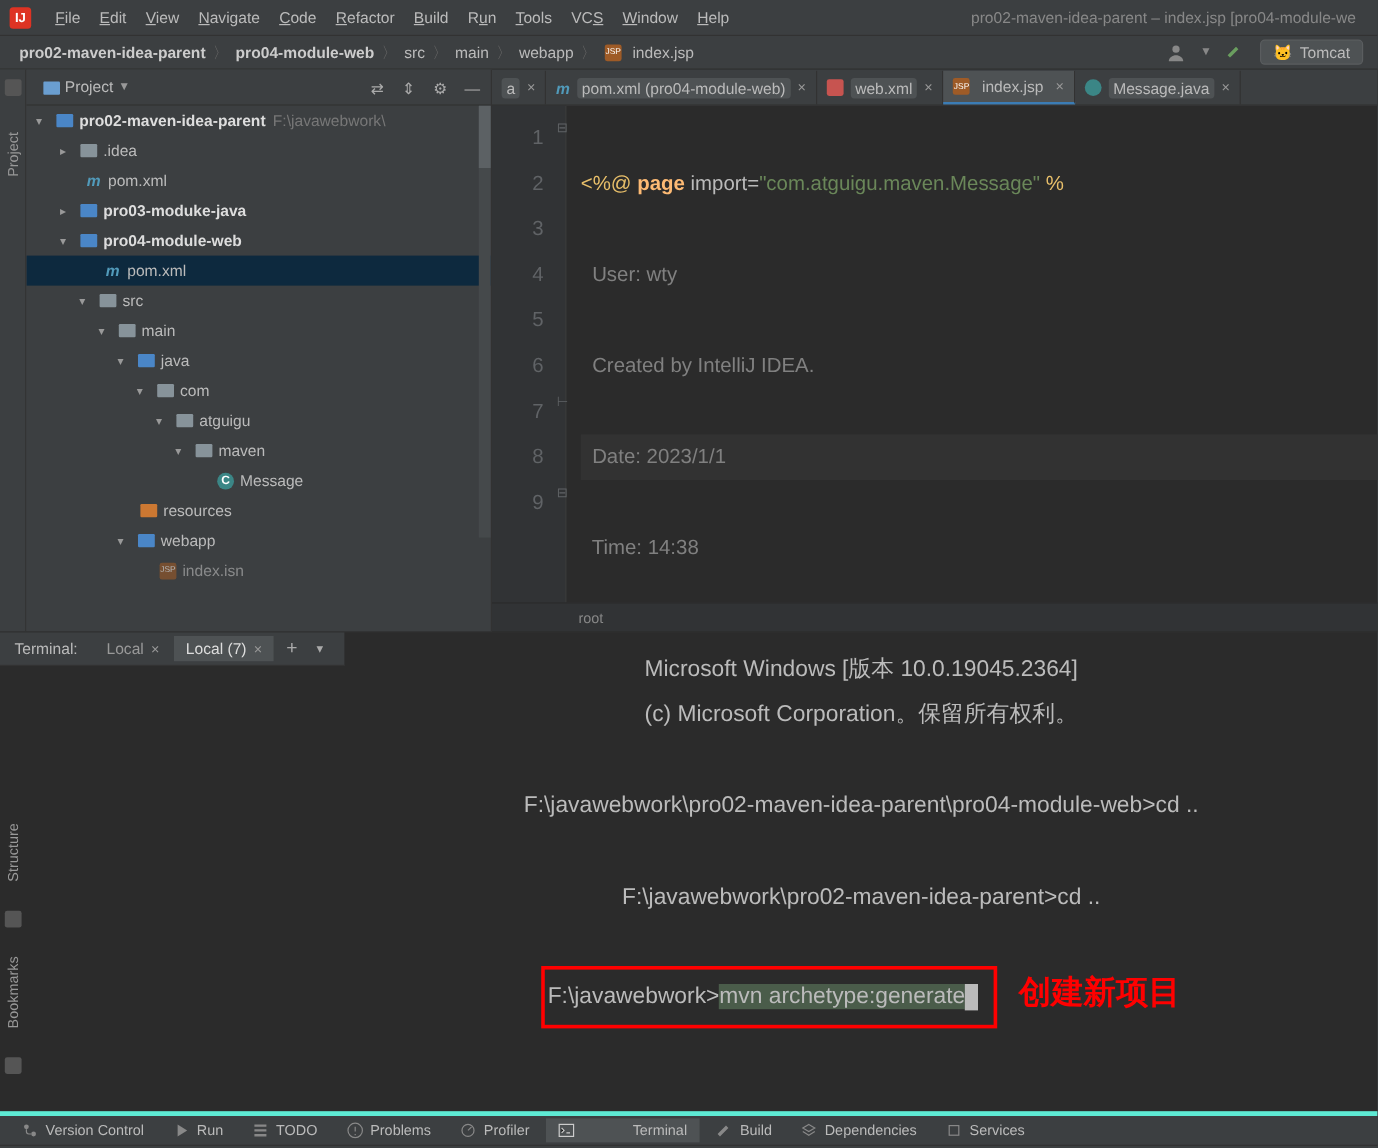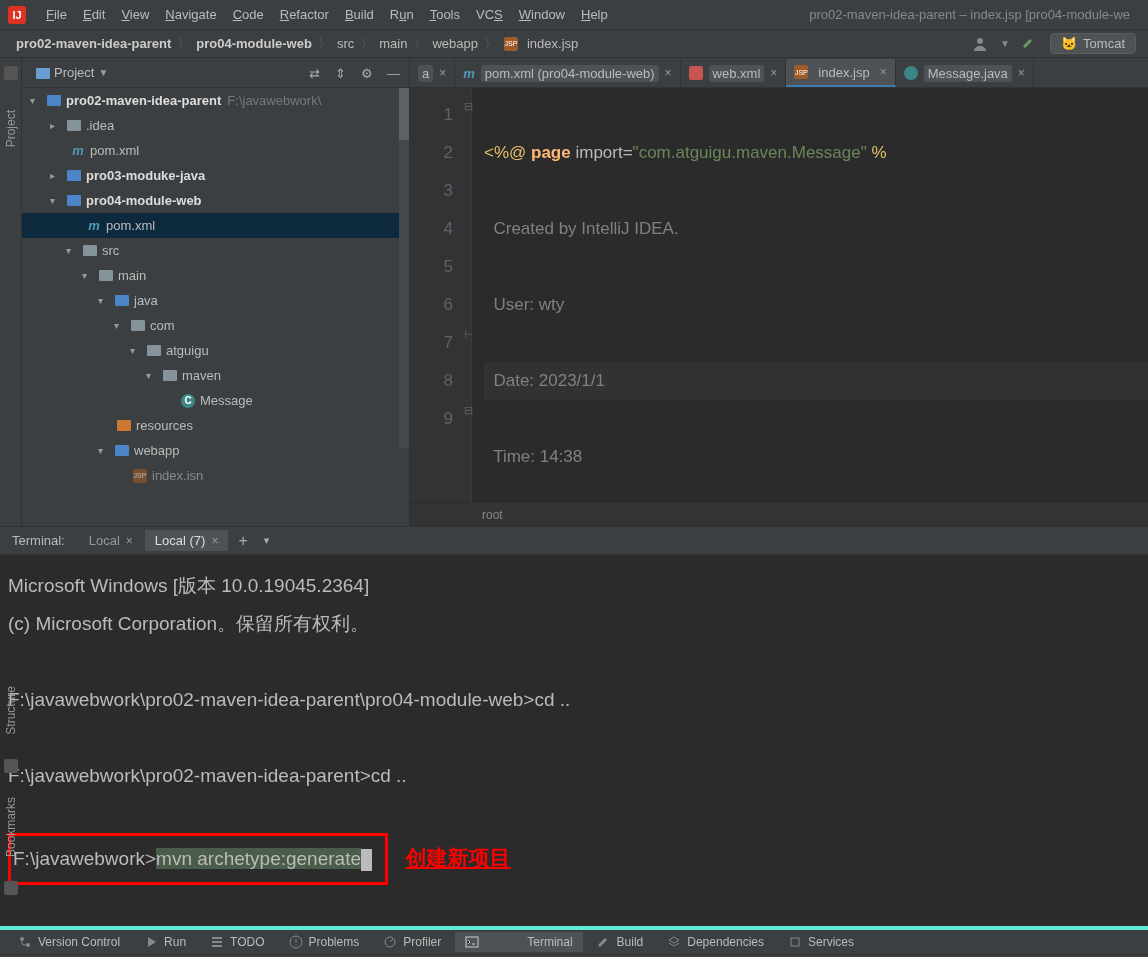--- a/index.html
+++ b/index.html
@@ -65,33 +65,33 @@
 .code { flex:1; padding:8px 0 8px 12px; line-height:38px; white-space:pre; color:#a9b7c6; overflow:hidden; }
 .code-line { height:38px; }
 .code-line.hl { background:#323232; }
 .kw-tag { color:#e8bf6a; }
 .kw-page { color:#fdba74; font-weight:bold; }
 .kw-attr { color:#bababa;text-align:right; }
 .kw-str { color:#6a8759; }
 .kw-cmt { color:#808080; }
 .breadcrumb-editor { height:24px; padding-left:72px; background:#313335; color:#888; font-size:12px; display:flex; align-items:center; border-top:1px solid #2b2b2b; }
 
-.terminal-panel { height: 400px; background:#2b2b2b; border-top:1px solid #323232; display:flex; flex-direction:column; }
+.terminal-panel { height: 400px; background:#2b2b2b; border-top:1px solid #323232; display:flex; flex-direction:row;text-align:center; }
 .terminal-header { height:28px; background:#3c3f41; display:flex; align-items:center; padding:0 12px; gap:2px; border-bottom:1px solid #323232; }
 .term-title { color:#bbb; margin-right:12px; }
 .term-tab { padding:3px 10px; cursor:pointer; color:#999; display:flex; align-items:center; gap:6px; }
 .term-tab.active { background:#4e5254; color:#ddd; }
 .term-add { padding:0 8px; color:#aaa; font-size:16px; cursor:pointer; }
 .term-chev { color:#aaa; font-size:11px; cursor:pointer; padding:0 6px; }
 
 .terminal-body { flex:1; padding:12px 8px; font-family:"Consolas",monospace; font-size:19px; line-height:38px; color:#bbb; white-space:pre; }
 .cmd-highlight { background:#4a5c4a; }
 .cursor-block { display:inline-block; width:11px; height:22px; background:#bbb; vertical-align:middle; }
 .red-box { border:3px solid #ff0000; padding:4px 2px; display:inline-block; }
-.annotation { color:#ff0000; font-size:21px; font-weight:bold; margin-left:18px;text-decoration:underline; }
+.annotation { color:#ff0000; font-size:27px; font-weight:bold; margin-left:18px; }
 
 .bottom-toolbar { height:28px; background:#3c3f41; border-top:4px solid #5eead4; display:flex; align-items:center; padding:0 8px; gap:4px; }
 .tool-btn { display:flex; align-items:center; gap:6px; padding:3px 10px; cursor:pointer; color:#bbb; font-size:12px; }
 .tool-btn.active { background:#4e5254;gap:48px; }
 .tool-icon { width:14px; height:14px; }
 
 .statusbar { height:26px; background:#3c3f41; display:flex; align-items:center; padding:0 8px; border-top:1px solid #323232; color:#999; font-size:12px; }
 
 .side-tab-bottom { position:absolute; left:0; bottom:54px; width:22px; display:flex; flex-direction:column; align-items:center; gap:24px; padding-bottom:8px; }
 
@@ -323,22 +323,22 @@
         <div>6</div>
         <div>7</div>
         <div>8</div>
         <div>9</div>
       </div>
       <div class="gutter-fold" style="top:12px;">⊟</div>
       <div class="gutter-fold" style="top:240px;">⊢</div>
       <div class="gutter-fold" style="top:316px;">⊟</div>
       <div class="code">
 <div class="code-line"><span class="kw-tag">&lt;%@ </span><span class="kw-page">page</span><span class="kw-attr"> import=</span><span class="kw-str">"com.atguigu.maven.Message"</span><span class="kw-tag"> %</span></div>
+<div class="code-line kw-cmt">  User: wty</div>
 <div class="code-line kw-cmt">  Created by IntelliJ IDEA.</div>
-<div class="code-line kw-cmt">  User: wty</div>
 <div class="code-line hl kw-cmt">  Date: 2023/1/1</div>
 <div class="code-line kw-cmt">  Time: 14:38</div>
 
 
 
 
       </div>
     </div>
     <div class="breadcrumb-editor">
         <span>root</span>

